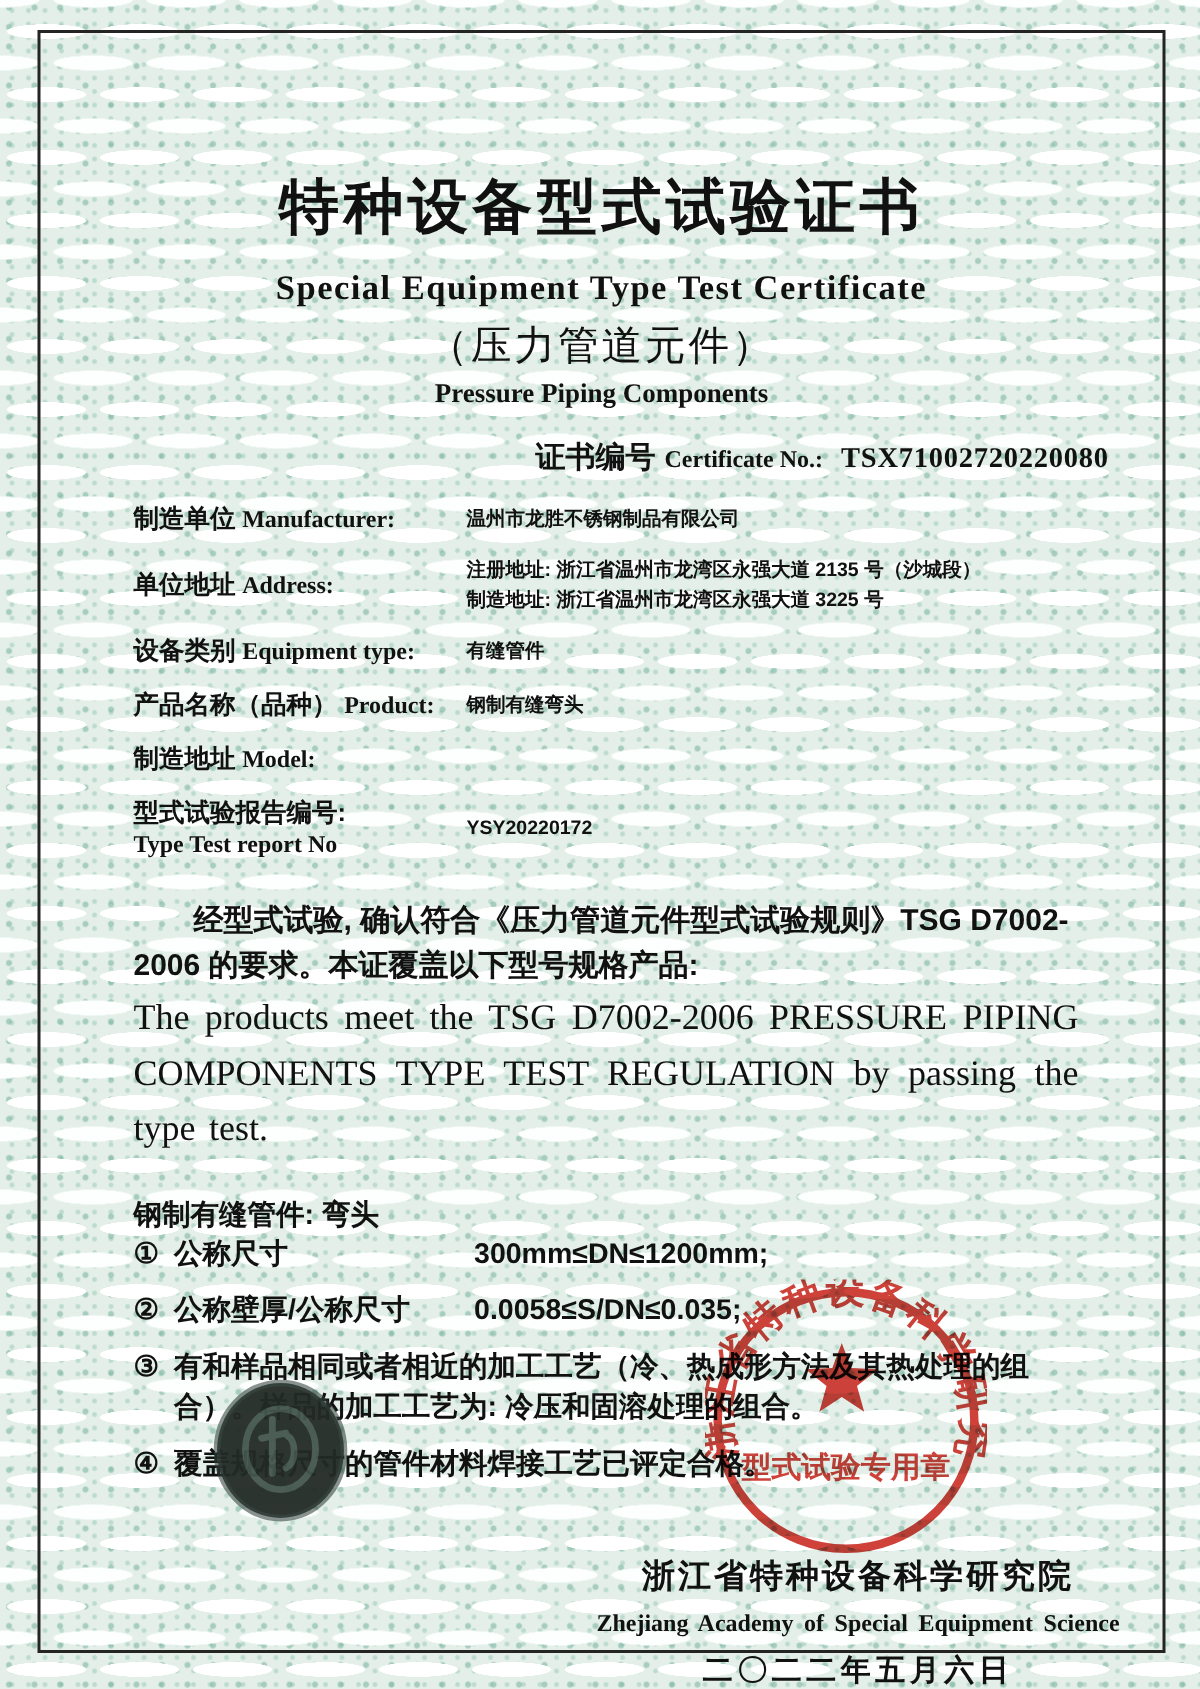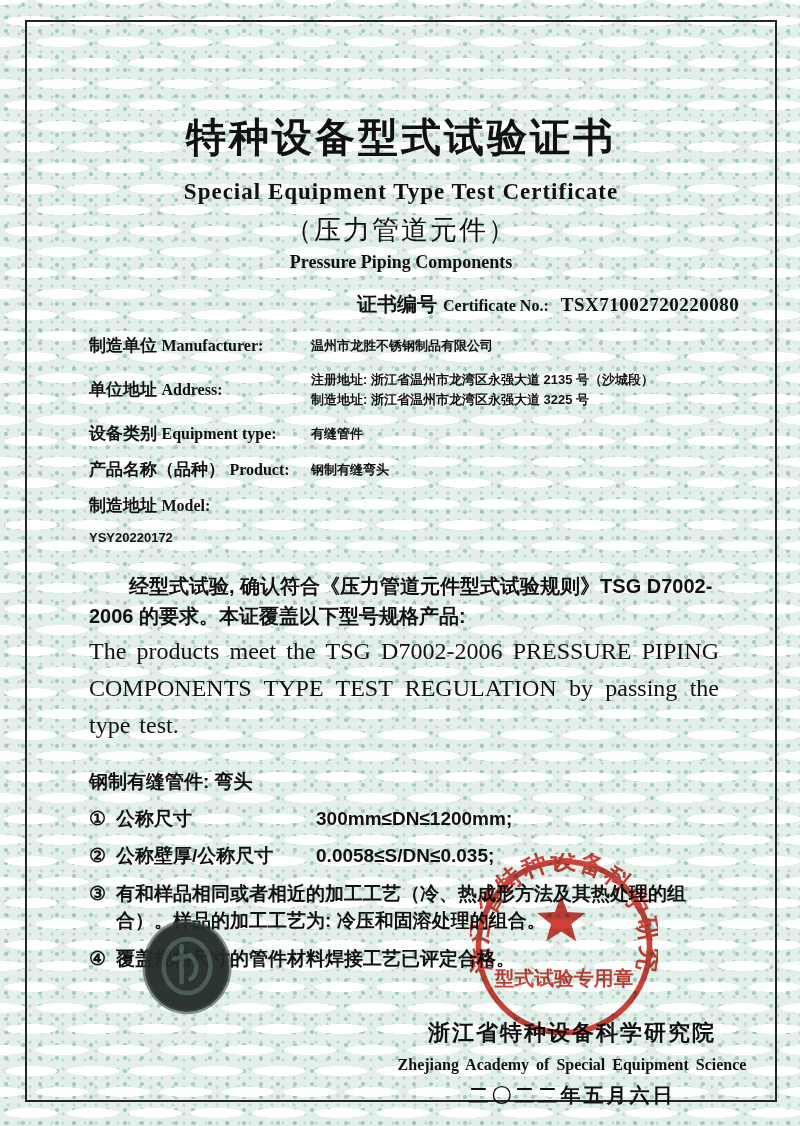--- a/index.html
+++ b/index.html
@@ -43,21 +43,21 @@
   .fvalue{font-size:13px;font-weight:bold;}
   .fvalue.twoline{line-height:1.5;}
   .stacked .en{display:block;margin-top:2px;}
 
   .statement{margin-top:26px;padding:0 56px 0 62px;}
   .statement .cn{font-size:20px;font-weight:600;line-height:1.5;text-indent:2em;}
   .statement .en-b{font-size:24px;font-weight:normal;font-family:"Liberation Serif",serif;text-align:justify;line-height:1.55;word-spacing:3px;margin-top:2px;}
   .statement .en-r{font-size:19px;font-family:"Liberation Serif",serif;letter-spacing:.5px;line-height:1.5;margin-top:2px;}
 
   .products{margin-top:24px;padding:0 56px 0 62px;}
-  .p-head{font-size:19px;font-weight:600;margin-bottom:10px;}
+  .p-head{font-size:19px;font-weight:600;}
   .p-item{display:flex;font-size:19px;font-weight:600;margin-bottom:10px;line-height:1.45;}
   .p-num{flex:none;margin-right:10px;}
   .p-name{flex:none;width:200px;}
   .p-text{flex:1;}
 
   .issuer{margin:46px 0 0 320px;width:450px;text-align:center;position:relative;z-index:2;}
   .issuer-cn{font-size:22px;font-weight:bold;letter-spacing:2px;}
   .issuer-en{font-size:16px;font-weight:bold;font-family:"Liberation Serif",serif;margin-top:8px;word-spacing:3px;}
   .issue-date{font-size:20px;font-weight:600;margin-top:8px;letter-spacing:3px;}
 
@@ -120,20 +120,24 @@
       </div>
 
       <div class="frow">
         <div class="flabel">
           <span class="cn">制造地址</span>
           <span class="en">Model:</span>
         </div>
       </div>
 
       <div class="frow">
+        <div class="flabel stacked">
+          <span class="cn">型式试验报告编号:</span>
+          <span class="en">Type Test report No</span>
+        </div>
         <div class="fvalue">YSY20220172</div>
       </div>
     </div>
 
     <div class="statement">
       <div class="cn">经型式试验, 确认符合《压力管道元件型式试验规则》TSG D7002-2006 的要求。本证覆盖以下型号规格产品:</div>
       <div class="en-b">The products meet the TSG D7002-2006 PRESSURE PIPING COMPONENTS TYPE TEST REGULATION by passing the type test.</div>
     </div>
 
     <div class="products">

